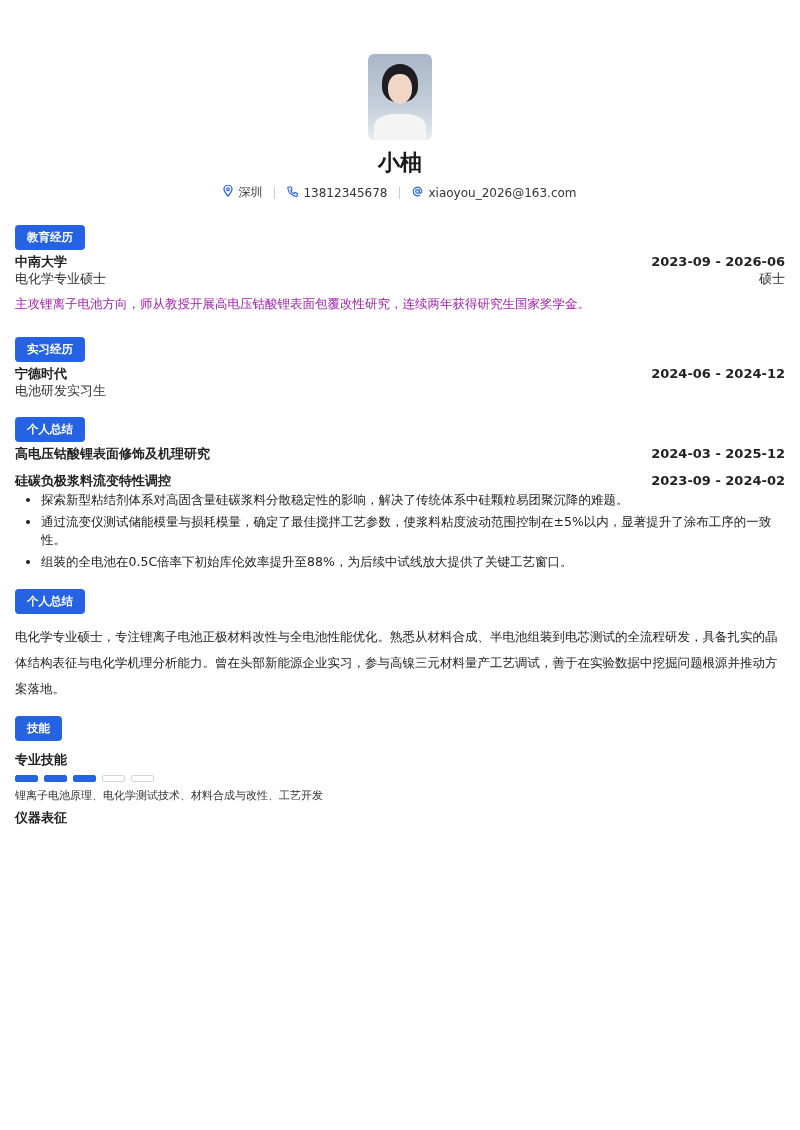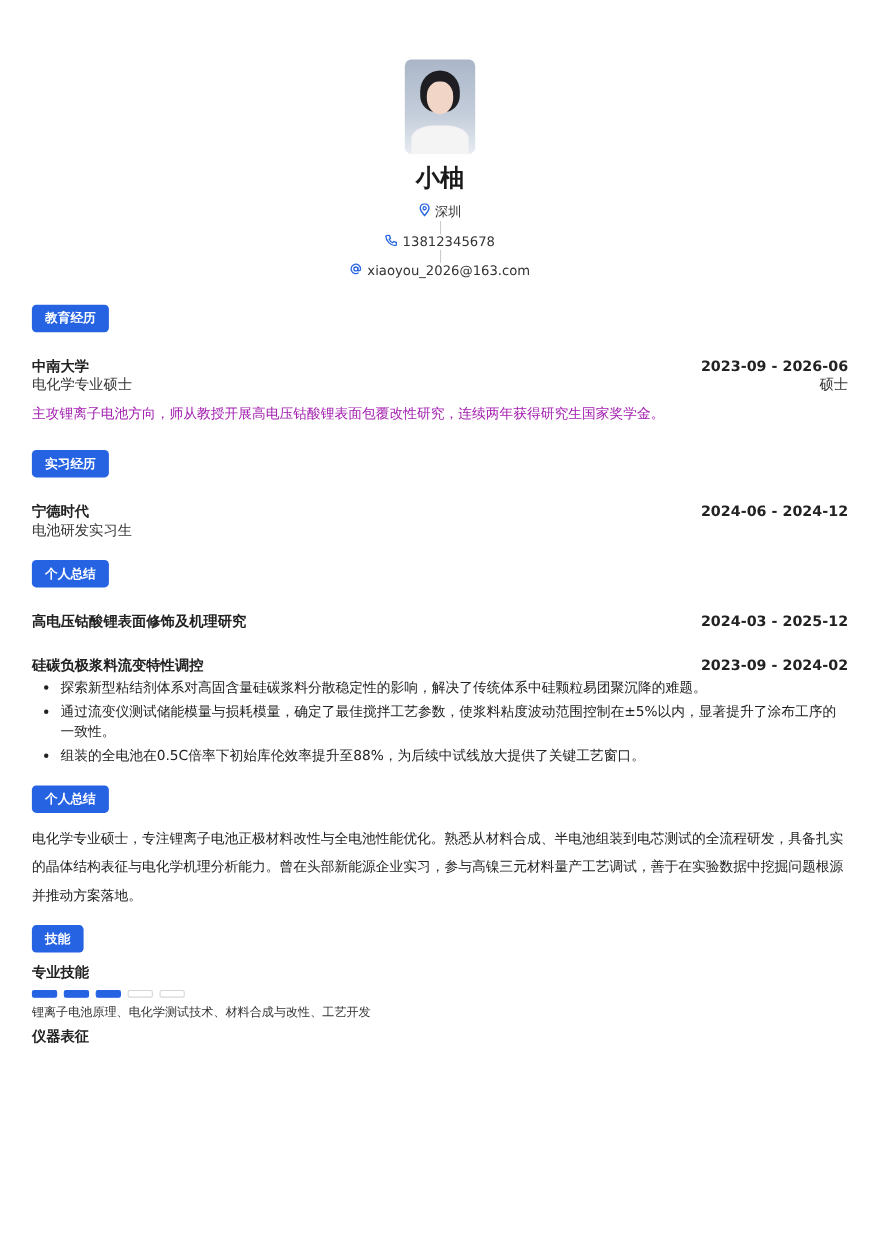--- a/index.html
+++ b/index.html
@@ -2,40 +2,40 @@
 <html><head>
   <meta charset="utf-8">
   <style>
     html, body { margin: 0; padding: 0; }
     body {
       width: 800px; height: 1130px; overflow: hidden;
       background: #ffffff;
       font-family: "DejaVu Sans", "Liberation Sans", sans-serif;
       color: #222;
     }
-    .page { position: relative; width: 800px; height: 866px; padding: 0 29px; box-sizing: border-box; }
+    .page { position: relative; width: 800px; height: 866px; padding: 0 15px; box-sizing: border-box; }
     .header { text-align: center; padding-top: 54px; }
     .avatar {
       width: 64px; height: 86px; margin: 0 auto; border-radius: 6px;
       background: linear-gradient(180deg, #aab6c8 0%, #c5cedb 60%, #e8ecf2 100%);
       position: relative; overflow: hidden;
     }
     .avatar .hair { position: absolute; left: 14px; top: 10px; width: 36px; height: 38px; background: #1d1d22; border-radius: 50% 50% 40% 40%; }
     .avatar .face { position: absolute; left: 20px; top: 20px; width: 24px; height: 30px; background: #f1d6c8; border-radius: 45% 45% 50% 50%; }
     .avatar .body { position: absolute; left: 6px; top: 60px; width: 52px; height: 30px; background: #f4f4f4; border-radius: 40% 40% 0 0; }
     .name { font-size: 22px; font-weight: bold; margin-top: 8px; height: 30px; line-height: 30px; color: #1a1a1a; }
-    .contacts { margin-top: 6px; font-size: 12px; color: #333; display: flex; justify-content: center; align-items: center; flex-direction: column; }
+    .contacts { margin-top: 6px; font-size: 12px; color: #333; display: flex; justify-content: center; align-items: center; }
     .contact { display: inline-flex; align-items: center; }
     .contact .ico { color: #2a66e0; font-size: 11px; margin-right: 5px; }
     .sep { width: 1px; height: 12px; background: #ccc; margin: 0 12px; }
     .section-tag {
       display: inline-block; background: #2563e3; color: #fff; font-size: 11.5px; font-weight: bold;
       height: 25px; line-height: 25px; padding: 0 12px; border-radius: 4px; margin-top: 24px;
     }
-    .entry-head { display: flex; justify-content: space-between; font-weight: bold; font-size: 13px; line-height: 17px; margin-top: 23px; }
+    .entry-head { display: flex; justify-content: space-between; font-weight: bold; font-size: 13px; line-height: 17px; margin-top: 3px; }
     .entry-sub { display: flex; justify-content: space-between; font-size: 13px; line-height: 17px; color: #333; }
     .entry-desc { font-size: 12.5px; line-height: 18px; margin-top: 8px; color: #a21caf; }
     ul.bullets { margin: 4px 0 0 0; padding-left: 26px; font-size: 12.5px; line-height: 18px; }
     ul.bullets li { margin-bottom: 4px; padding-left: 0; }
     .summary { font-size: 12.5px; line-height: 26px; margin-top: 10px; }
     .skill-title { font-weight: bold; font-size: 13px; margin-top: 10px; line-height: 18px; }
     .bars { display: flex; gap: 6px; margin-top: 6px; }
     .bar { width: 23px; height: 7px; border-radius: 2px; border: 1px solid #2563e3; box-sizing: border-box; background: #2563e3; }
     .bar.empty { background: #fff; border-color: #d6d6d6; }
     .skill-desc { font-size: 11px; color: #333; margin-top: 6px; line-height: 15px; }

